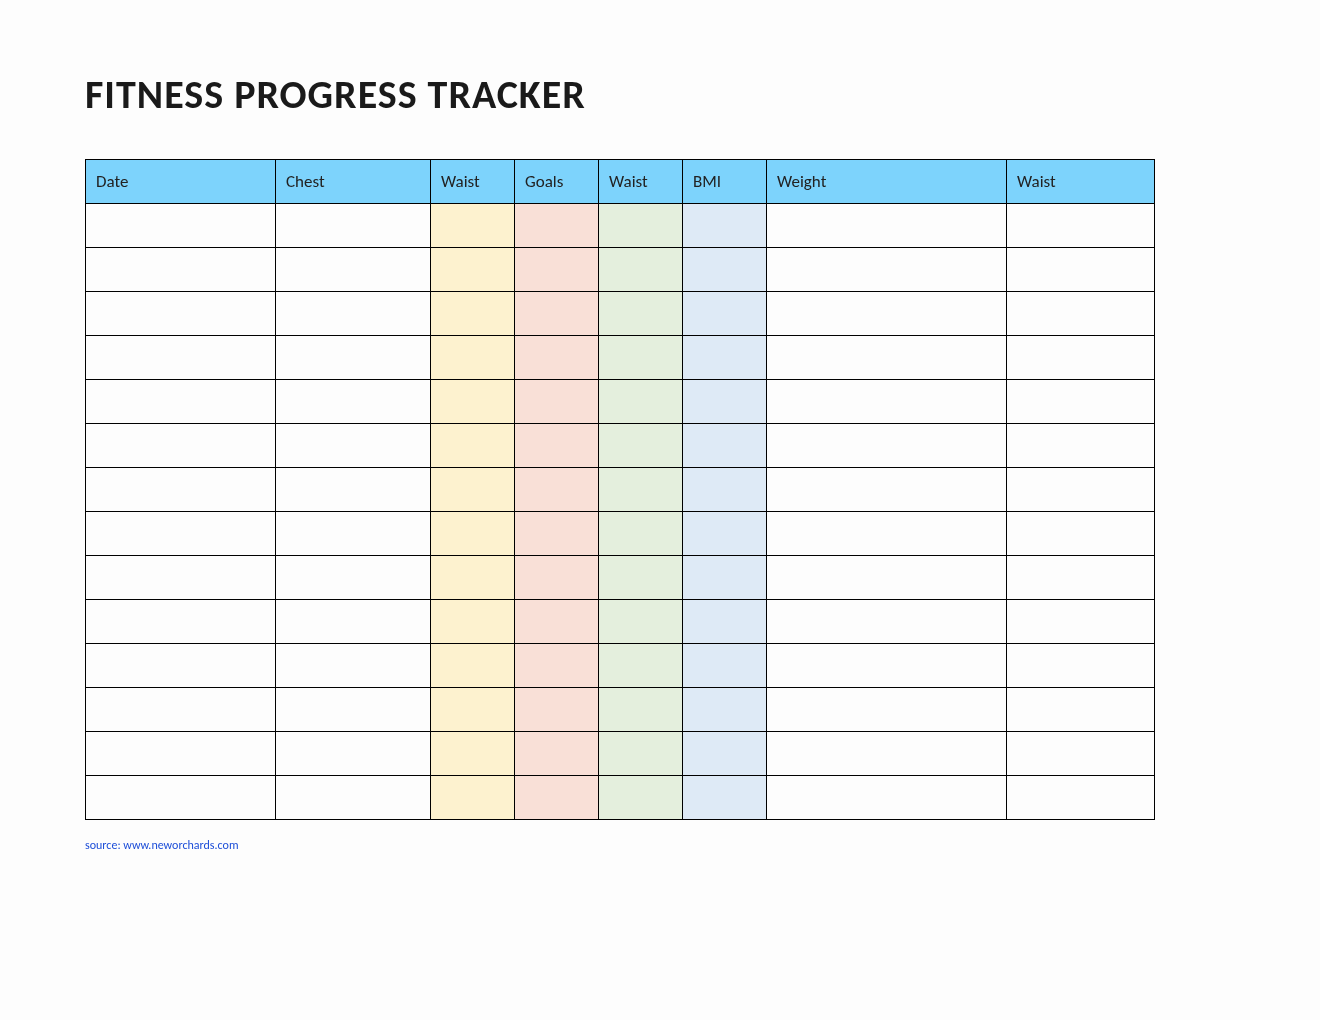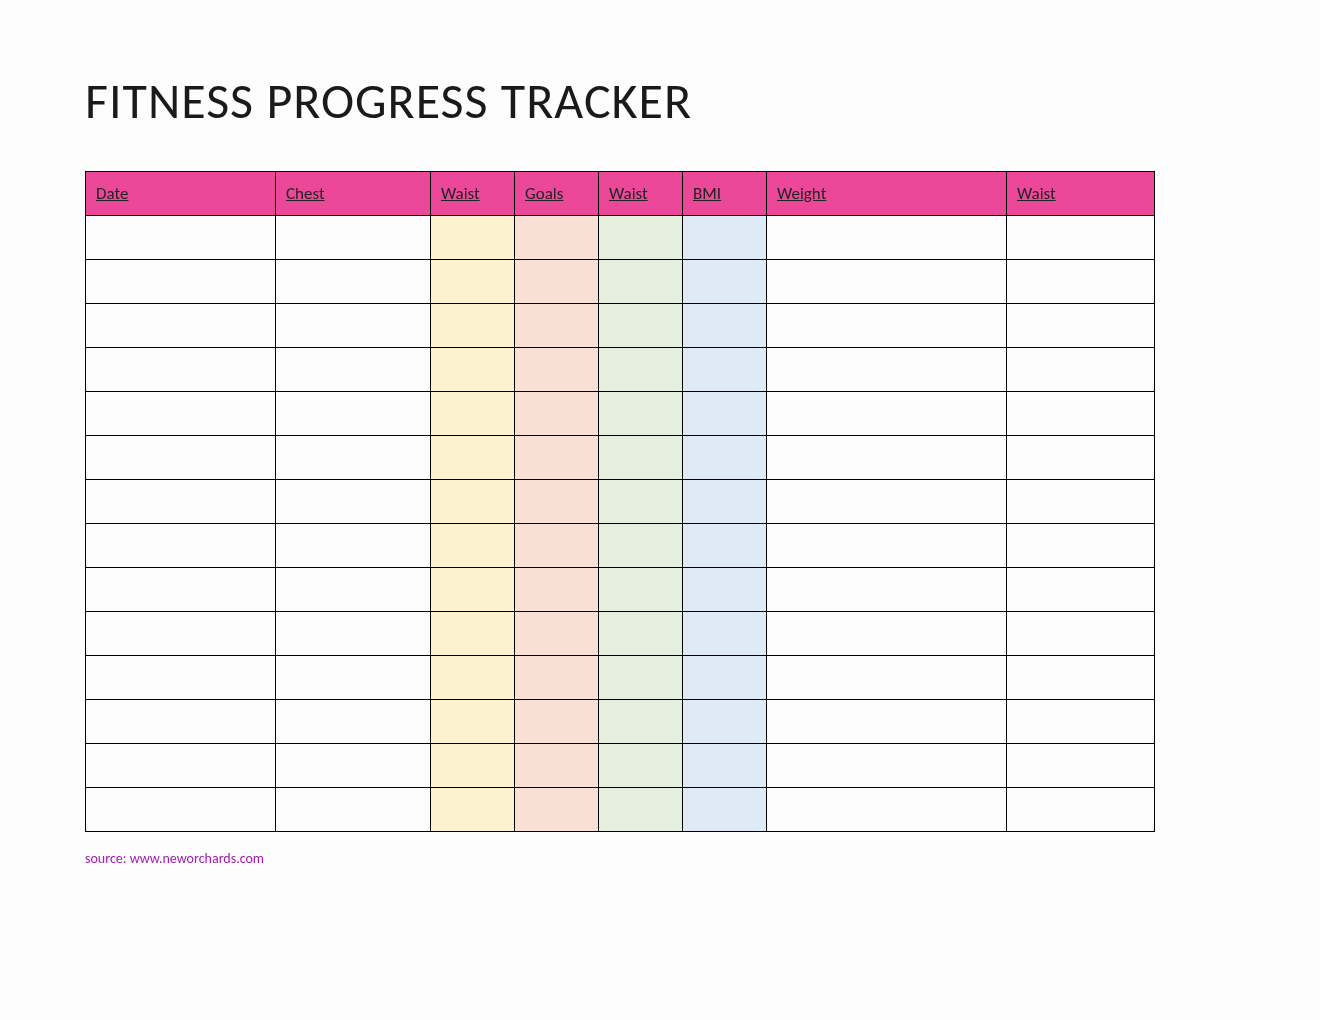--- a/index.html
+++ b/index.html
@@ -11,65 +11,64 @@
   }
   .page {
     width: 1320px;
     height: 1020px;
     box-sizing: border-box;
     padding: 70px 85px 0 85px;
     position: relative;
   }
   h1.title {
     margin: 0 0 40px 0;
-    font-size: 50px;
-    font-weight: 400;
+    font-size: 40px;
+    font-weight: 700;
     letter-spacing: 1px;
     color: #1a1a1a;
   }
   table.tracker {
     border-collapse: collapse;
     width: 1070px;
     table-layout: fixed;
   }
   table.tracker th,
   table.tracker td {
     border: 1px solid #000;
     height: 44px;
     padding: 0 10px;
     font-size: 17px;
     font-weight: 400;
     text-align: left;
     vertical-align: middle;
     box-sizing: border-box;
   }
   table.tracker th {
-    background: #ec4899;
+    background: #7dd3fc;
     font-weight: 400;
     color: #222;
-    text-decoration: underline;
   }
   .col-date  { width: 190px; }
   .col-weight{ width: 155px; }
   .col-chest { width: 84px; }
   .col-waist { width: 84px; }
   .col-hips  { width: 84px; }
   .col-bmi   { width: 84px; }
   .col-goals { width: 240px; }
   .col-notes { width: 148px; }
 
   td.c-chest { background: #fdf2cf; }
   td.c-waist { background: #f9e0d7; }
   td.c-hips  { background: #e4efdd; }
   td.c-bmi   { background: #deeaf6; }
 
   .source {
     margin-top: 18px;
-    font-size: 14px;
-    color: #a21caf;
+    font-size: 12px;
+    color: #1d4ed8;
   }
 </style>
 </head>
 <body>
 
 <div class="page">
 
   <h1 class="title">FITNESS PROGRESS TRACKER</h1>
 
   <table class="tracker">

